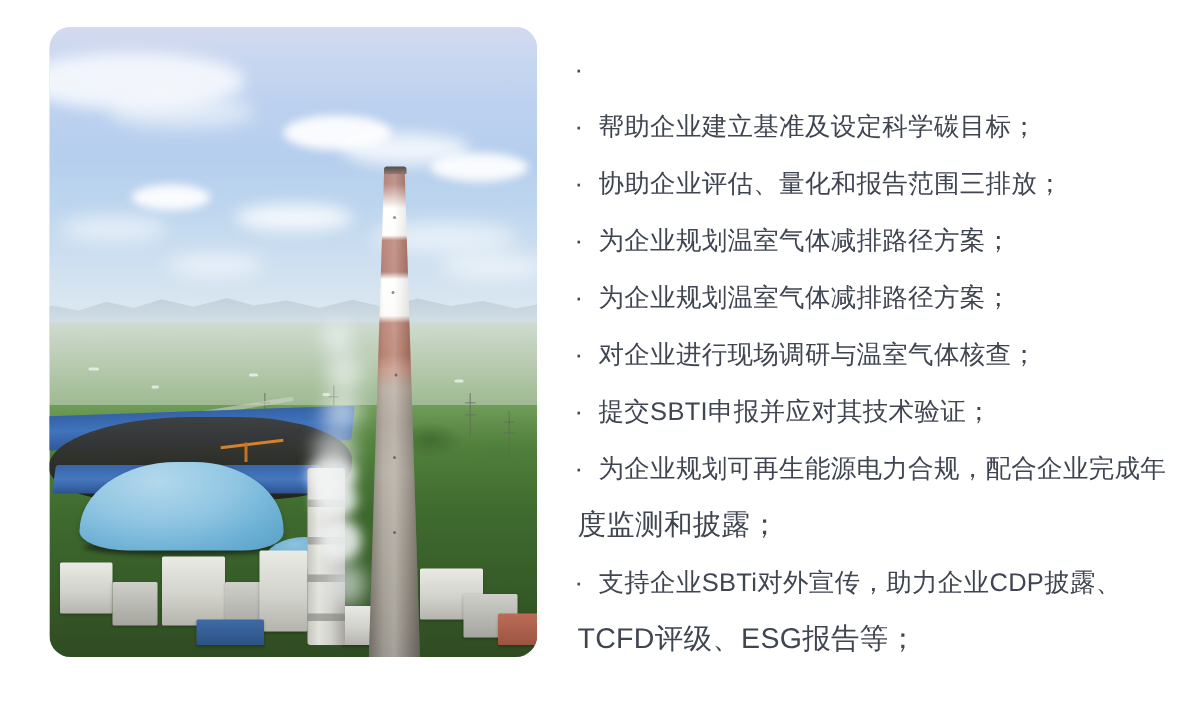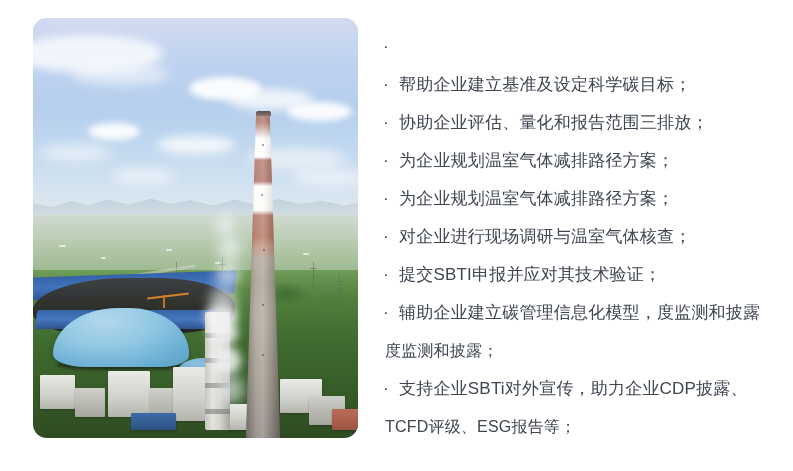--- a/index.html
+++ b/index.html
@@ -349,21 +349,21 @@
     flex: 0 0 16px;
     text-align: left;
     color: #3f4551;
     font-size: 17px;
   }
   .bullet-text { letter-spacing: 0.2px; }
 
   .cont-line {
     height: 38px;
     color: #3f4551;
-    font-size: 16px;
+    font-size: 19px;
     line-height: 38px;
     white-space: nowrap;
     letter-spacing: 0.2px;
     padding-left: 2px;
   }
 </style>
 </head>
 <body>
 
 <div class="page">
@@ -484,21 +484,21 @@
       <span class="bullet-text">对企业进行现场调研与温室气体核查；</span>
     </div>
 
     <div class="bullet-line">
       <span class="bullet-dot">·</span>
       <span class="bullet-text">提交SBTI申报并应对其技术验证；</span>
     </div>
 
     <div class="bullet-line">
       <span class="bullet-dot">·</span>
-      <span class="bullet-text">辅助企业建立碳管理信息化模型，度监测和披露</span>
+      <span class="bullet-text">为企业规划可再生能源电力合规，配合企业完成年</span>
     </div>
     <div class="cont-line">度监测和披露；</div>
 
     <div class="bullet-line">
       <span class="bullet-dot">·</span>
       <span class="bullet-text">支持企业SBTi对外宣传，助力企业CDP披露、</span>
     </div>
     <div class="cont-line">TCFD评级、ESG报告等；</div>
 
   </div>

